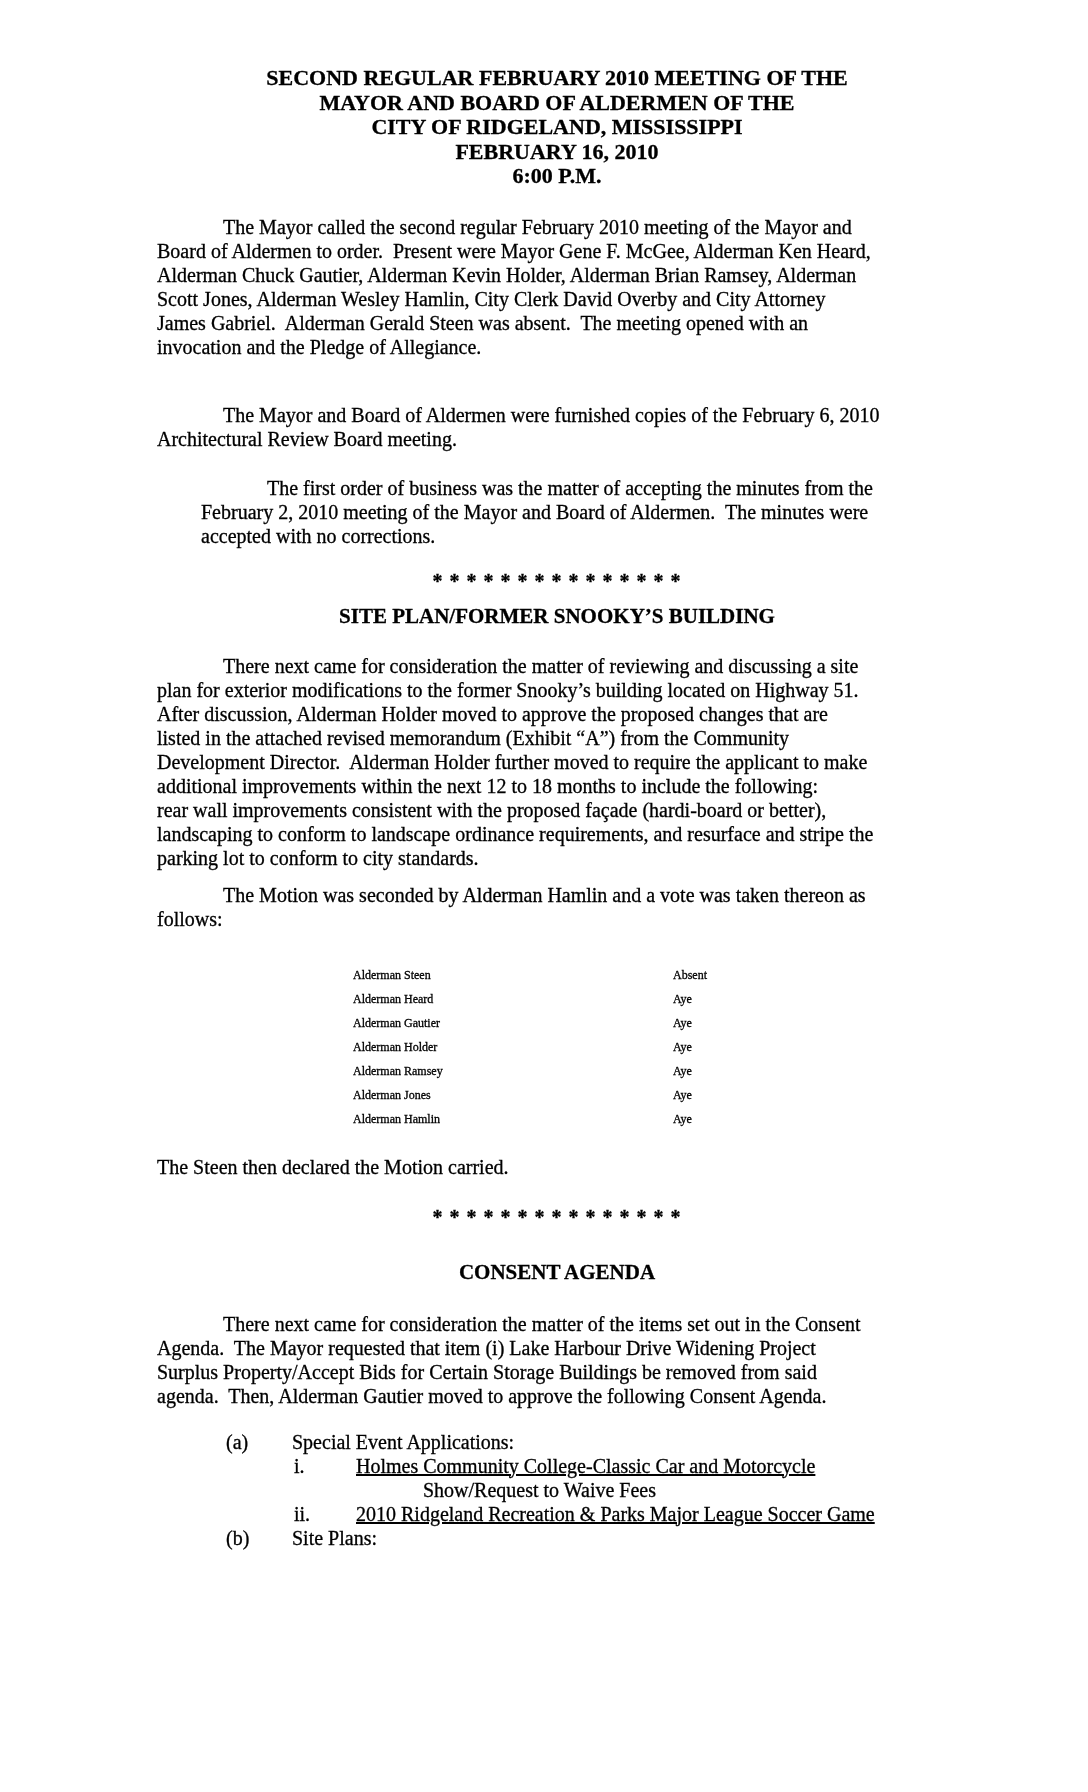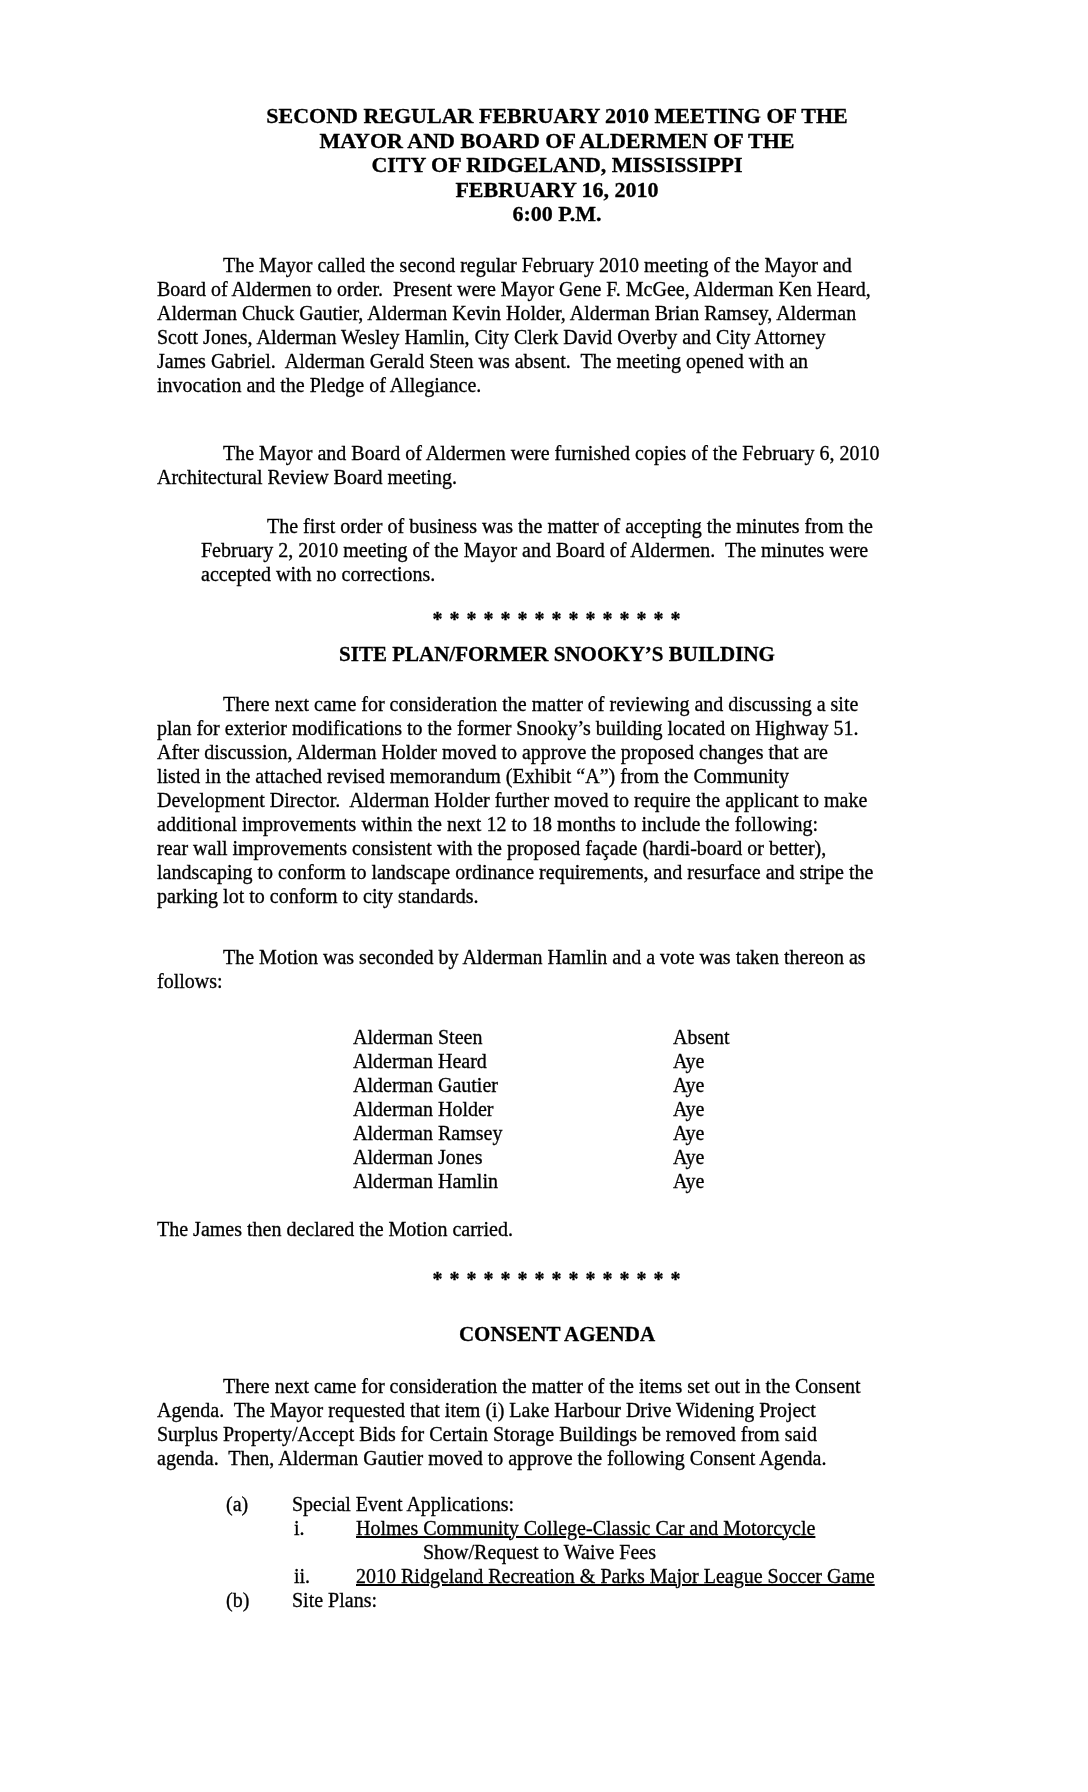--- a/index.html
+++ b/index.html
@@ -11,21 +11,21 @@
     position: relative;
     width: 1088px;
     height: 1792px;
     background: #ffffff;
     overflow: hidden;
     font-family: "Liberation Serif", "DejaVu Serif", serif;
     color: #000000;
     -webkit-text-stroke: 0.3px #000000;
   }
   .content {
-    padding: 104px 131px 0 157px; 
+    padding: 66px 131px 0 157px; 
   }
   .doc-title {
     text-align: center;
     font-weight: bold;
     font-size: 22px;
     line-height: 24.5px;
     white-space: pre-line;
   }
   .para {
     font-size: 20px;
@@ -34,42 +34,42 @@
     text-indent: 66px;
     margin: 0;
   }
   .para.no-indent { text-indent: 0; }
   .m-p1   { margin-top: 26px; }
   .m-p2   { margin-top: 44px; }
   .m-p3   { margin-top: 25px; margin-left: 44px; }
   .m-sep1 { margin-top: 21px; }
   .m-h1   { margin-top: 11px; }
   .m-p4   { margin-top: 26px; }
-  .m-p5   { margin-top: 37px; }
+  .m-p5   { margin-top: 13px; }
   .m-vote { margin-top: 32px; }
   .m-p6   { margin-top: 24px; }
   .m-sep2 { margin-top: 26px; }
   .m-h2   { margin-top: 31px; }
   .m-p7   { margin-top: 28px; }
   .m-list { margin-top: 22px; }
   .separator {
     text-align: center;
     font-weight: bold;
     font-size: 20px;
     line-height: 24px;
     letter-spacing: 1px;
   }
   .section-heading {
     text-align: center;
     font-weight: bold;
     font-size: 21px;
     line-height: 24px;
   }
   .vote-table {
-    font-size: 20px;
+    font-size: 12px;
     line-height: 24px;
   }
   .vote-row { white-space: nowrap; }
   .vote-name {
     display: inline-block;
     margin-left: 196px;
     width: 320px;
   }
   .vote-value { display: inline-block; }
   .consent-list {
@@ -144,21 +144,21 @@
         <span class="vote-name">Alderman Ramsey</span><span class="vote-value">Aye</span>
       </div>
       <div class="vote-row">
         <span class="vote-name">Alderman Jones</span><span class="vote-value">Aye</span>
       </div>
       <div class="vote-row">
         <span class="vote-name">Alderman Hamlin</span><span class="vote-value">Aye</span>
       </div>
     </div>
 
-    <p class="para no-indent m-p6">The James then declared the Motion carried.</p>
+    <p class="para no-indent m-p6">The Steen then declared the Motion carried.</p>
 
     <div class="separator m-sep2">* * * * * * * * * * * * * * *</div>
 
     <div class="section-heading m-h2">CONSENT AGENDA</div>
 
     <p class="para m-p7">There next came for consideration the matter of the items set out in the Consent
 Agenda.  The Mayor requested that item (i) Lake Harbour Drive Widening Project
 Surplus Property/Accept Bids for Certain Storage Buildings be removed from said
 agenda.  Then, Alderman Gautier moved to approve the following Consent Agenda.</p>
 

